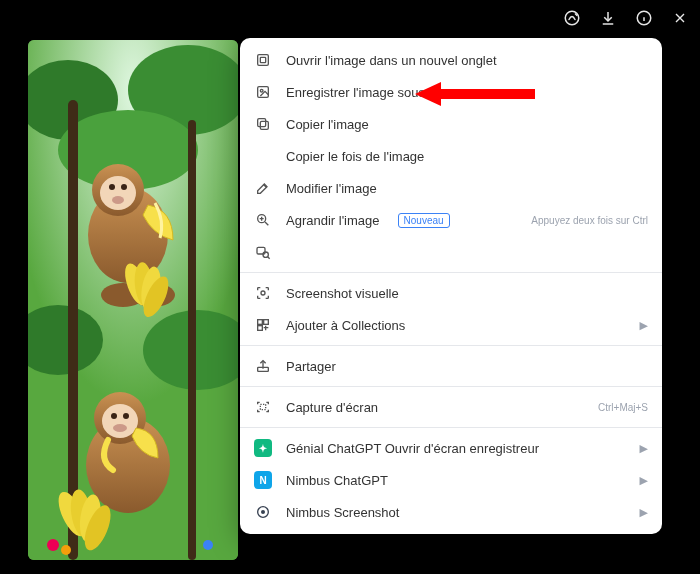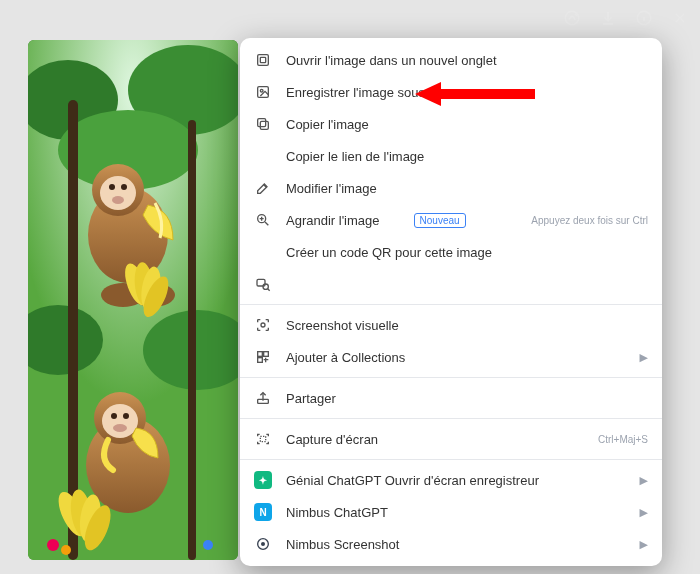--- a/index.html
+++ b/index.html
@@ -9,21 +9,21 @@
     background: #2b2b2b;
     font-family: -apple-system, BlinkMacSystemFont, "Segoe UI", Arial, sans-serif;
     font-size: 13px;
     color: #333;
     overflow: hidden;
     position: relative;
   }
   .viewer {
     position: absolute;
     inset: 0;
-    background: #e5e5e5;
+    background: #000000;
   }
   .toolbar {
     position: absolute;
     top: 8px;
     right: 10px;
     display: flex;
     gap: 16px;
     align-items: center;
     color: #e8e8e8;
   }
@@ -83,21 +83,21 @@
     white-space: nowrap;
     overflow: hidden;
     text-overflow: ellipsis;
   }
   .menu-item .badge {
     font-size: 10px;
     padding: 1px 5px;
     border: 1px solid #3b82f6;
     color: #3b82f6;
     border-radius: 3px;
-    margin-left: 20px;
+    margin-left: 4px;
   }
   .menu-item .hint {
     color: #9ca3af;
     font-size: 10px;
   }
   .menu-item .chevron {
     color: #9ca3af;
     font-size: 11px;
   }
   .divider {
@@ -253,21 +253,21 @@
         <svg width="16" height="16" viewBox="0 0 24 24" fill="none" stroke="currentColor" stroke-width="2">
             <rect x="8" y="8" width="12" height="12" rx="2"></rect>
             <rect x="4" y="4" width="12" height="12" rx="2"></rect>
           </svg>
       </span>
       <span class="label">Copier l'image</span>
     </div>
 
     <div class="menu-item">
       <span class="icon blank"></span>
-      <span class="label">Copier le lien de l'image</span>
+      <span class="label">Copier le fois de l'image</span>
     </div>
 
     <div class="menu-item">
       <span class="icon">
         <svg width="16" height="16" viewBox="0 0 24 24" fill="none" stroke="currentColor" stroke-width="2">
             <path d="M4 20h4l10-10-4-4L4 16v4z"></path>
             <path d="M13 7l4 4"></path>
           </svg>
       </span>
       <span class="label">Modifier l'image</span>
@@ -280,24 +280,20 @@
             <path d="M15 15l5 5"></path>
             <path d="M10 7v6M7 10h6"></path>
           </svg>
       </span>
       <span class="label" style="flex:0 1 auto">Agrandir l'image</span>
       <span class="badge">Nouveau</span>
       <span style="flex:1"></span>
       <span class="hint">Appuyez deux fois sur Ctrl</span>
     </div>
 
-    <div class="menu-item">
-      <span class="icon blank"></span>
-      <span class="label">Créer un code QR pour cette image</span>
-    </div>
 
     <div class="menu-item">
       <span class="icon">
         <svg width="16" height="16" viewBox="0 0 24 24" fill="none" stroke="currentColor" stroke-width="2">
             <rect x="3" y="5" width="12" height="10" rx="2"></rect>
             <circle cx="16" cy="16" r="4"></circle>
             <path d="M19 19l3 3"></path>
           </svg>
       </span>
     </div>

